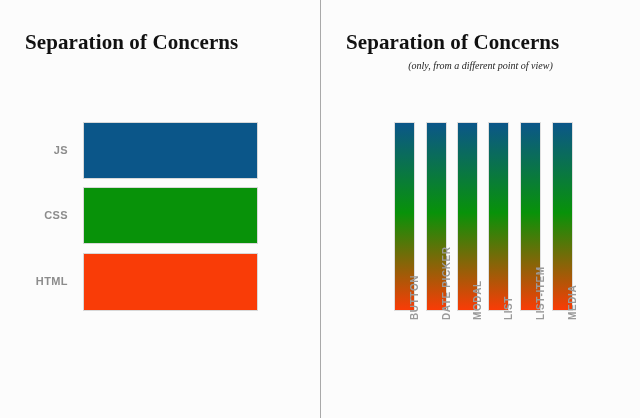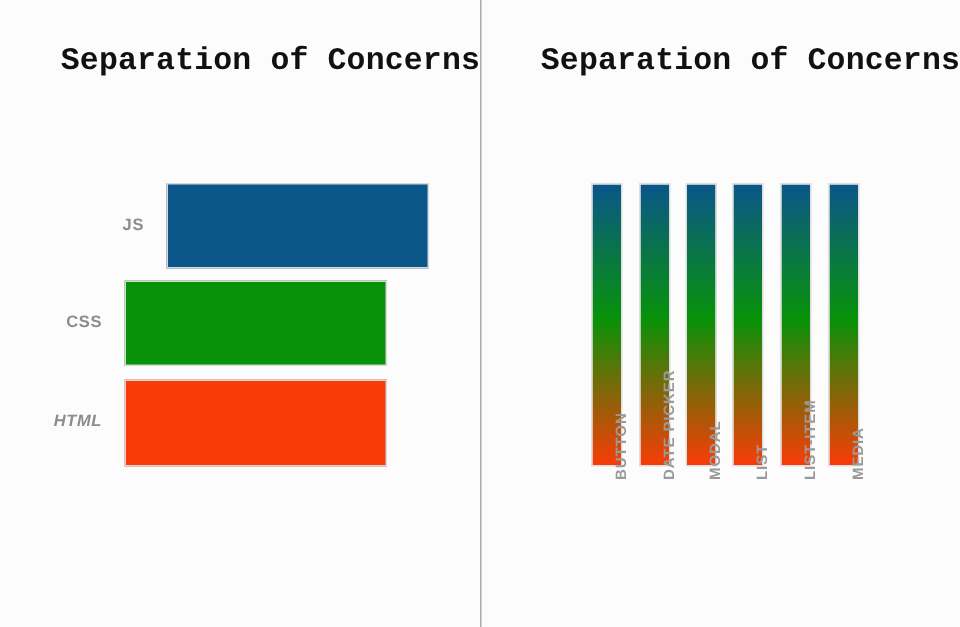--- a/index.html
+++ b/index.html
@@ -38,25 +38,26 @@
     top: 0;
     height: 418px;
   }
   .panel-left  { left: 0;     width: 320px; }
   .panel-right { left: 321px; width: 319px; }
 
   .panel-title {
     position: absolute;
     left: 0;
     width: 100%;
-    text-align: right;
-    font-family: Liberation Mono, monospace;
+    text-align: left;
+    font-family: Liberation Serif, serif;
     font-weight: bold;
     color: #111111;
     letter-spacing: 0.1px;
+    padding-left: 25px;
   }
   .panel-left .panel-title  { top: 30px; font-size: 21px; }
   .panel-right .panel-title { top: 30px; font-size: 21px; }
 
   .panel-subtitle {
     position: absolute;
     top: 60px;
     left: 0;
     width: 100%;
     text-align: center;
@@ -109,39 +110,40 @@
   }
 </style>
 </head>
 <body style="background: rgb(252, 252, 252);">
 
 <div class="canvas">
 
   <div class="panel panel-left">
     <div class="panel-title">Separation of Concerns</div>
     <div id="left-bars">
-        <div class="hbar-row" style="top: 122px; height: 57px; margin-left: 28px;">
+        <div class="hbar-row" style="top: 122px; height: 57px;">
           <div class="hbar-label" style="top: 21.5px; color: rgb(140, 140, 140);">JS</div>
           <div class="hbar" style="top: 0px; height: 57px; background: rgb(11, 86, 137); border-color: rgb(216, 216, 216);"></div>
         </div>
         <div class="hbar-row" style="top: 187px; height: 70px;">
           <div class="hbar-label" style="top: 21.5px; color: rgb(140, 140, 140);">CSS</div>
           <div class="hbar" style="top: 0px; height: 57px; background: rgb(8, 146, 9); border-color: rgb(216, 216, 216);"></div>
         </div>
-        <div class="hbar-row" style="top: 253px; height: 58px; font-style: italic;">
+        <div class="hbar-row" style="top: 253px; height: 58px;">
           <div class="hbar-label" style="top: 22px; color: rgb(140, 140, 140);">HTML</div>
           <div class="hbar" style="top: 0px; height: 58px; background: rgb(249, 60, 7); border-color: rgb(216, 216, 216);"></div>
         </div>
       </div>
   </div>
 
   <div class="divider" style="background: rgb(169, 169, 169);"></div>
 
   <div class="panel panel-right">
     <div class="panel-title">Separation of Concerns</div>
+    <div class="panel-subtitle">(only, from a different point of view)</div>
   </div>
 
   <div id="right-bars">
       <div class="vbar" style="left: 394px; top: 122px; height: 189px; background: linear-gradient(rgb(11, 86, 137) 0%, rgb(8, 146, 9) 48%, rgb(249, 60, 7) 100%);"></div>
       <div class="vbar-label" style="left: 409px; top: 320px; color: rgb(154, 154, 154);">BUTTON</div>
       <div class="vbar" style="left: 426px; top: 122px; height: 189px; background: linear-gradient(rgb(11, 86, 137) 0%, rgb(8, 146, 9) 48%, rgb(249, 60, 7) 100%);"></div>
       <div class="vbar-label" style="left: 441px; top: 320px; color: rgb(154, 154, 154);">DATE PICKER</div>
       <div class="vbar" style="left: 457px; top: 122px; height: 189px; background: linear-gradient(rgb(11, 86, 137) 0%, rgb(8, 146, 9) 48%, rgb(249, 60, 7) 100%);"></div>
       <div class="vbar-label" style="left: 472px; top: 320px; color: rgb(154, 154, 154);">MODAL</div>
       <div class="vbar" style="left: 488px; top: 122px; height: 189px; background: linear-gradient(rgb(11, 86, 137) 0%, rgb(8, 146, 9) 48%, rgb(249, 60, 7) 100%);"></div>

